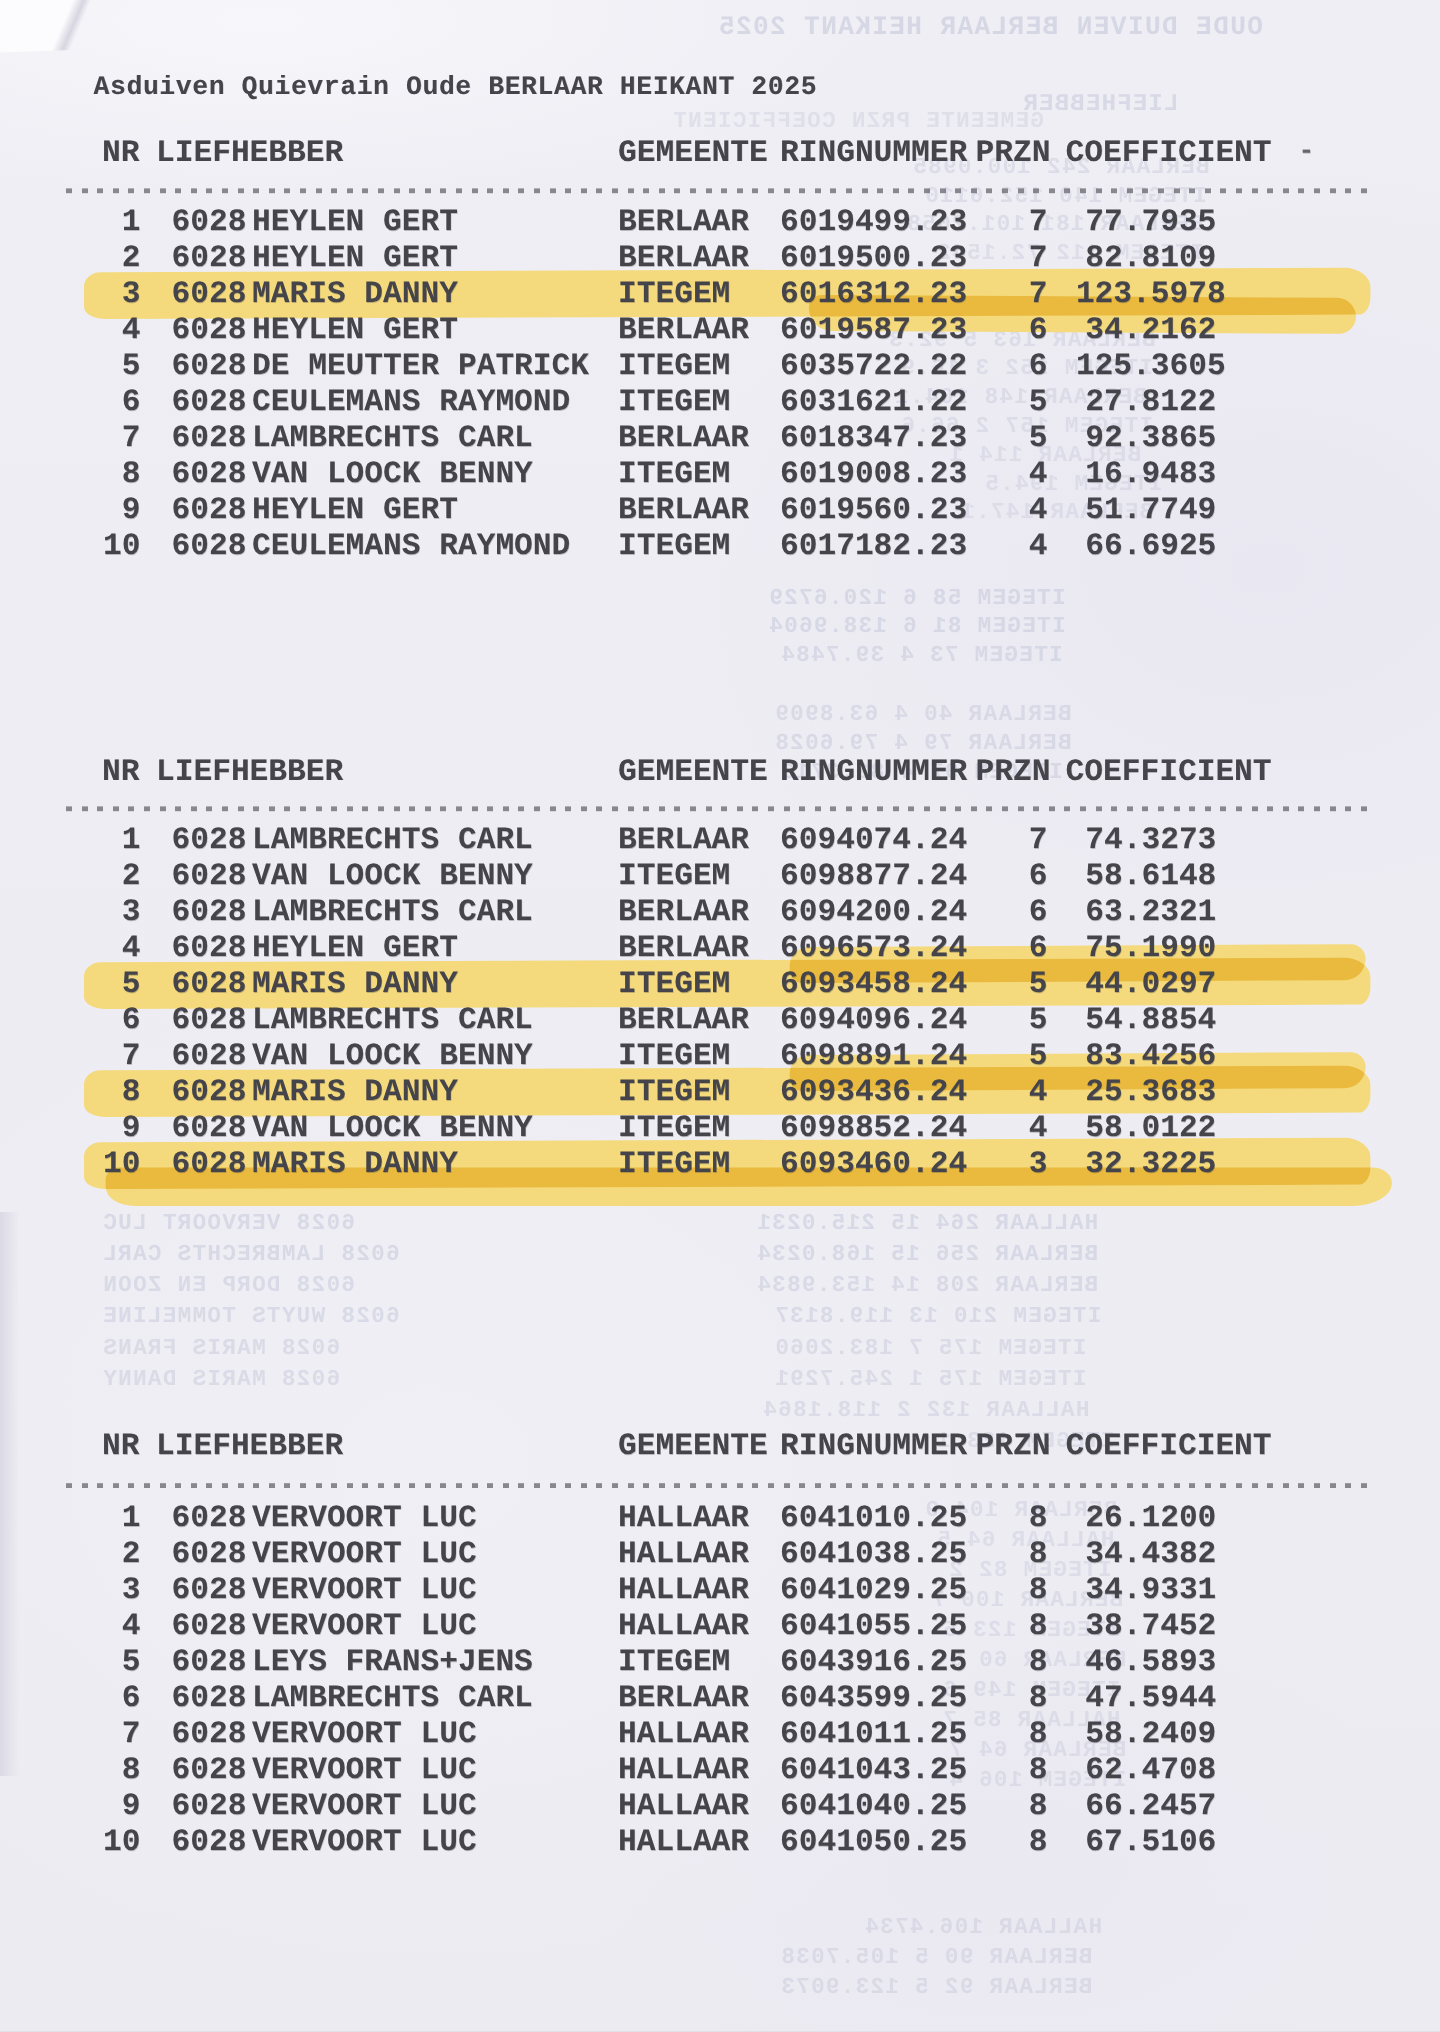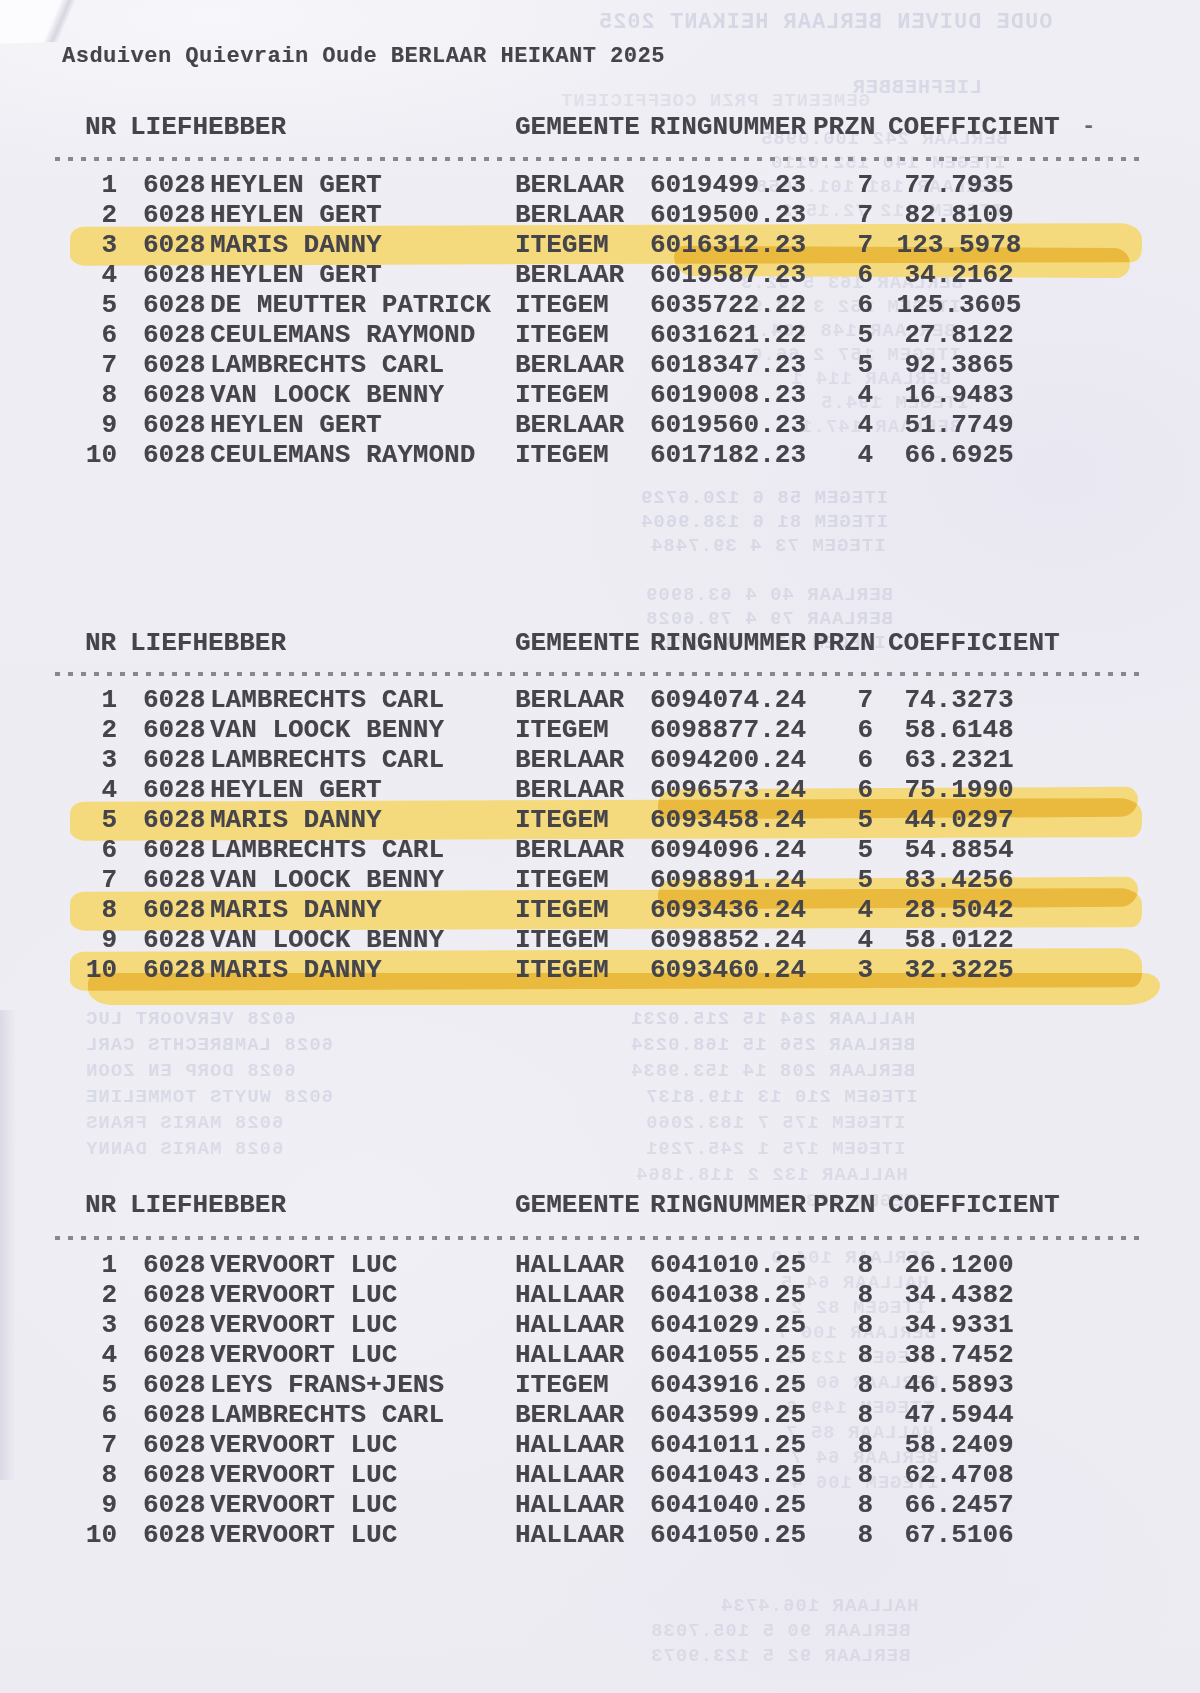--- a/index.html
+++ b/index.html
@@ -33,21 +33,21 @@
     position:absolute;
     transform:scaleX(-1);
     font:700 19px "Liberation Mono","DejaVu Sans Mono",monospace;
     color:var(--bleed,#c3c6d9);
     opacity:.5;filter:blur(.5px);
     letter-spacing:1px;white-space:pre;
   }
   
   section{position:absolute;inset:0;z-index:2;}
   .title{
-    position:absolute;left:62px;margin:0;
+    position:absolute;left:62px;margin:16px;
     font:700 22px "Liberation Mono","DejaVu Sans Mono",monospace;
     letter-spacing:.5px;color:var(--ink,#45444b);
     text-shadow:.4px .4px 0 rgba(64,63,70,.35);
   }
   .t1{top:44px}.t2{top:562px}.t3{top:1128px}
   .hdr{position:absolute;left:0;right:0;height:30px;font-size:26px;font-weight:700;
        text-shadow:.4px .4px 0 rgba(64,63,70,.3);}
   .h1{top:112px}.h2{top:628px}.h3{top:1190px}
   .hdr span{position:absolute;top:0;line-height:30px;}
   .c-nr{left:85px}.c-lief{left:130px}.c-gem{left:515px}.c-ring{left:650px}
@@ -328,21 +328,21 @@
     <span class="f-przn">5</span>
     <span class="f-coef">83.4256</span>
   </div>
         <div class="row hl ext-up-right">
     <span class="f-nr">8</span>
     <span class="f-club">6028</span>
     <span class="f-name">MARIS DANNY</span>
     <span class="f-gem">ITEGEM</span>
     <span class="f-ring">6093436.24</span>
     <span class="f-przn">4</span>
-    <span class="f-coef">28.5042</span>
+    <span class="f-coef">25.3683</span>
   </div>
         <div class="row">
     <span class="f-nr">9</span>
     <span class="f-club">6028</span>
     <span class="f-name">VAN LOOCK BENNY</span>
     <span class="f-gem">ITEGEM</span>
     <span class="f-ring">6098852.24</span>
     <span class="f-przn">4</span>
     <span class="f-coef">58.0122</span>
   </div>

